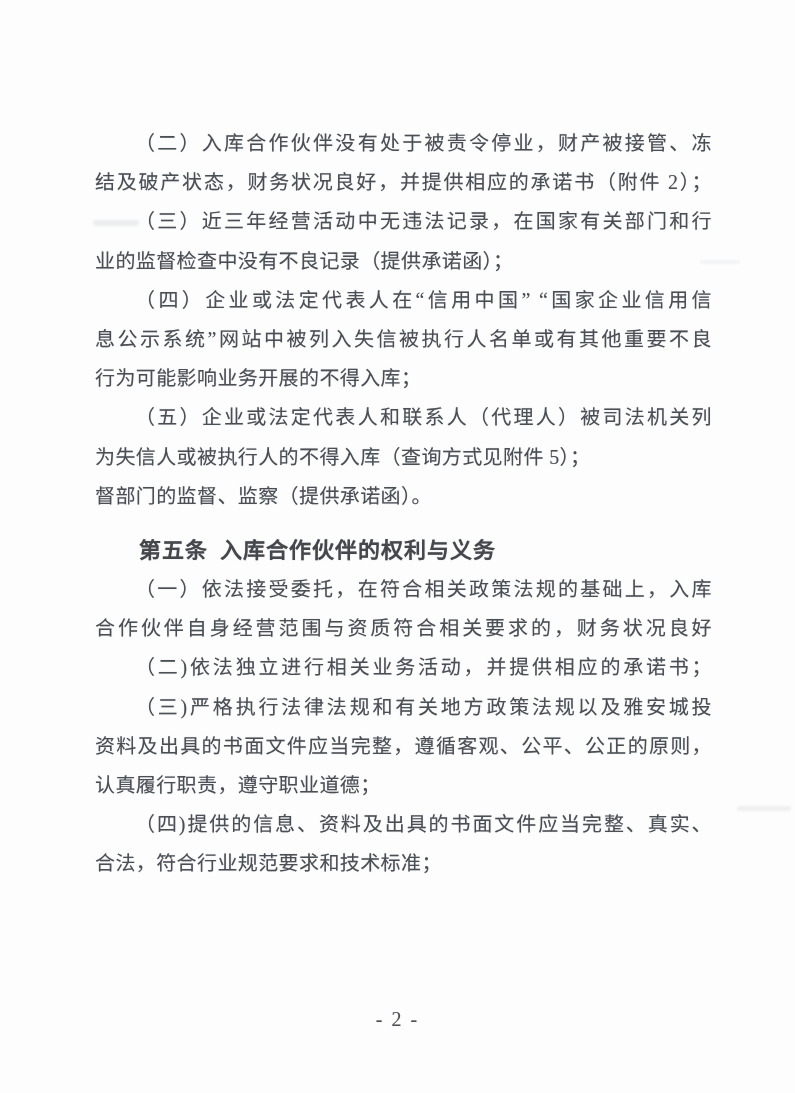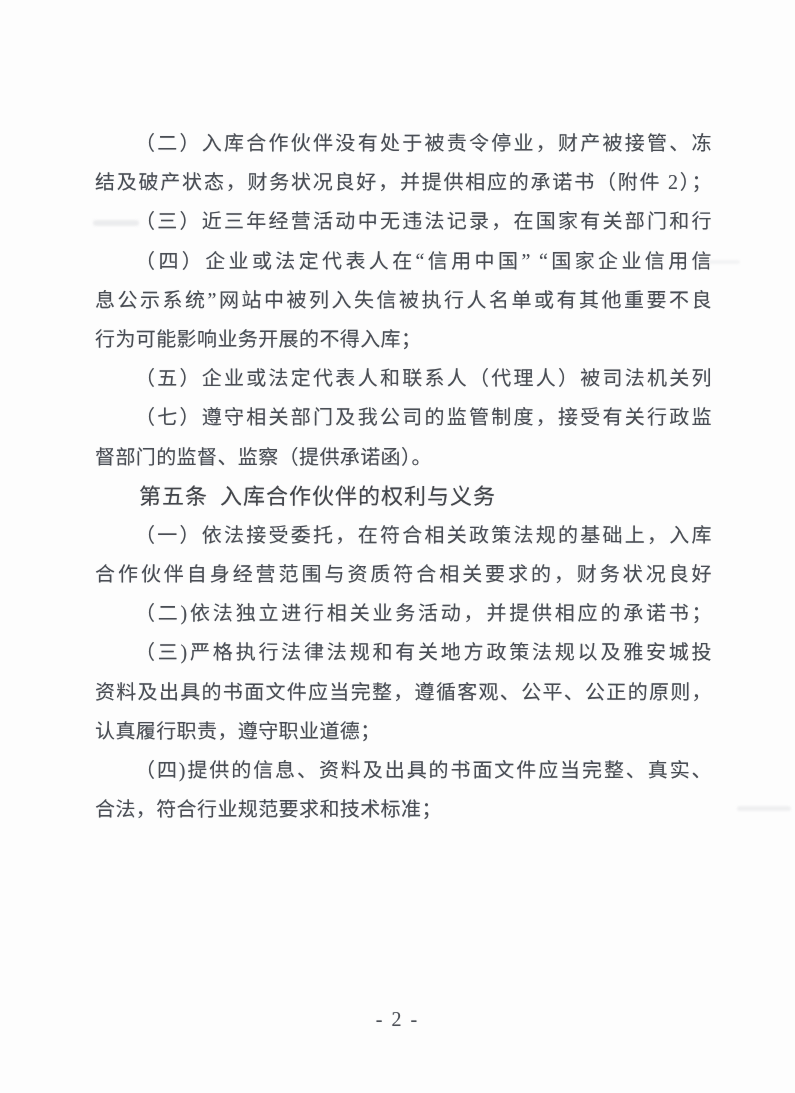--- a/index.html
+++ b/index.html
@@ -31,28 +31,29 @@
     letter-spacing: 0.4px;
     text-align: justify;
     text-align-last: left;
     text-shadow: 0 0 1px rgba(92, 96, 104, 0.38);
     white-space: normal;
   }
   .line.first { text-indent: 2em; }
   .line.fill  { text-align-last: justify; }
   .line.heading {
     font-family: "Liberation Sans", "DejaVu Sans", sans-serif;
-    font-weight: 400;
+    font-weight: 700;
     font-size: 22px;
     color: #44474c;
     letter-spacing: 1px;
     text-align: left;
     text-align-last: left;
     text-indent: 2em;
     text-shadow: 0 0 1px rgba(70, 74, 80, 0.45);
+    margin-top: 15px;
   }
   .line.heading .hnum { margin-right: 0.55em; }
   .page-number {
     position: absolute;
     top: 1004px;
     left: 0;
     width: 100%;
     text-align: center;
     font-size: 20px;
     line-height: 30px;
@@ -77,25 +78,26 @@
 <div class="page">
 
   <div class="artifact a1"></div>
   <div class="artifact a2"></div>
   <div class="artifact a3"></div>
 
   <div class="content">
     <div class="line first fill">（二）入库合作伙伴没有处于被责令停业，财产被接管、冻</div>
     <div class="line fill">结及破产状态，财务状况良好，并提供相应的承诺书（附件 2）；</div>
     <div class="line first fill">（三）近三年经营活动中无违法记录，在国家有关部门和行</div>
+    <div class="line">业的监督检查中没有不良记录（提供承诺函）；</div>
     <div class="line first fill">（四）企业或法定代表人在“信用中国” “国家企业信用信</div>
     <div class="line fill">息公示系统”网站中被列入失信被执行人名单或有其他重要不良</div>
     <div class="line">行为可能影响业务开展的不得入库；</div>
     <div class="line first fill">（五）企业或法定代表人和联系人（代理人）被司法机关列</div>
-    <div class="line first fill">（七）遵守相关部门及我公司的监管制度，接受有关行政监</div>
+    <div class="line">为失信人或被执行人的不得入库（查询方式见附件 5）；</div>
     <div class="line">督部门的监督、监察（提供承诺函）。</div>
 
     <div class="line heading">
       <span class="hnum">第五条</span><span>入库合作伙伴的权利与义务</span>
     </div>
 
     <div class="line first fill">（一）依法接受委托，在符合相关政策法规的基础上，入库</div>
     <div class="line fill">合作伙伴自身经营范围与资质符合相关要求的，财务状况良好</div>
     <div class="line first fill">（二)依法独立进行相关业务活动，并提供相应的承诺书；</div>
     <div class="line first fill">（三)严格执行法律法规和有关地方政策法规以及雅安城投</div>

